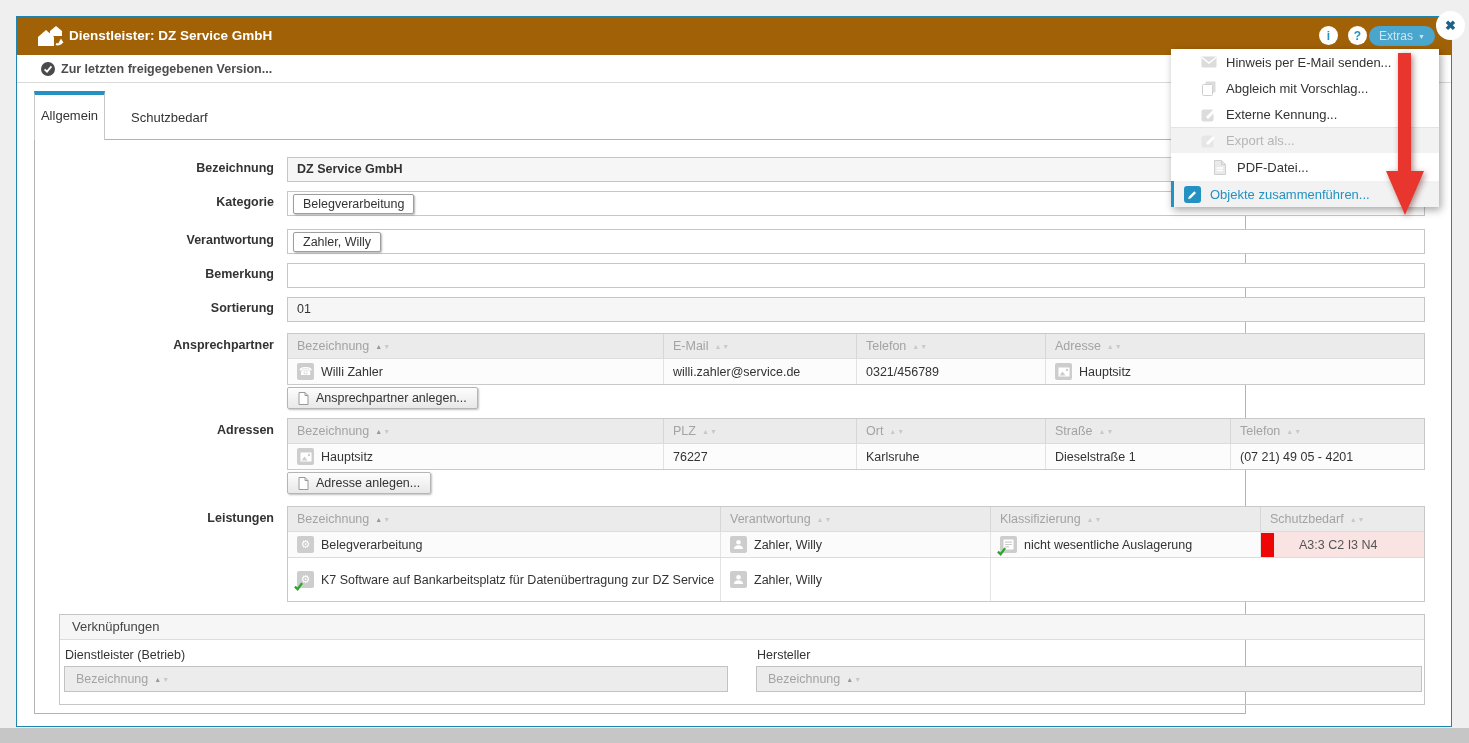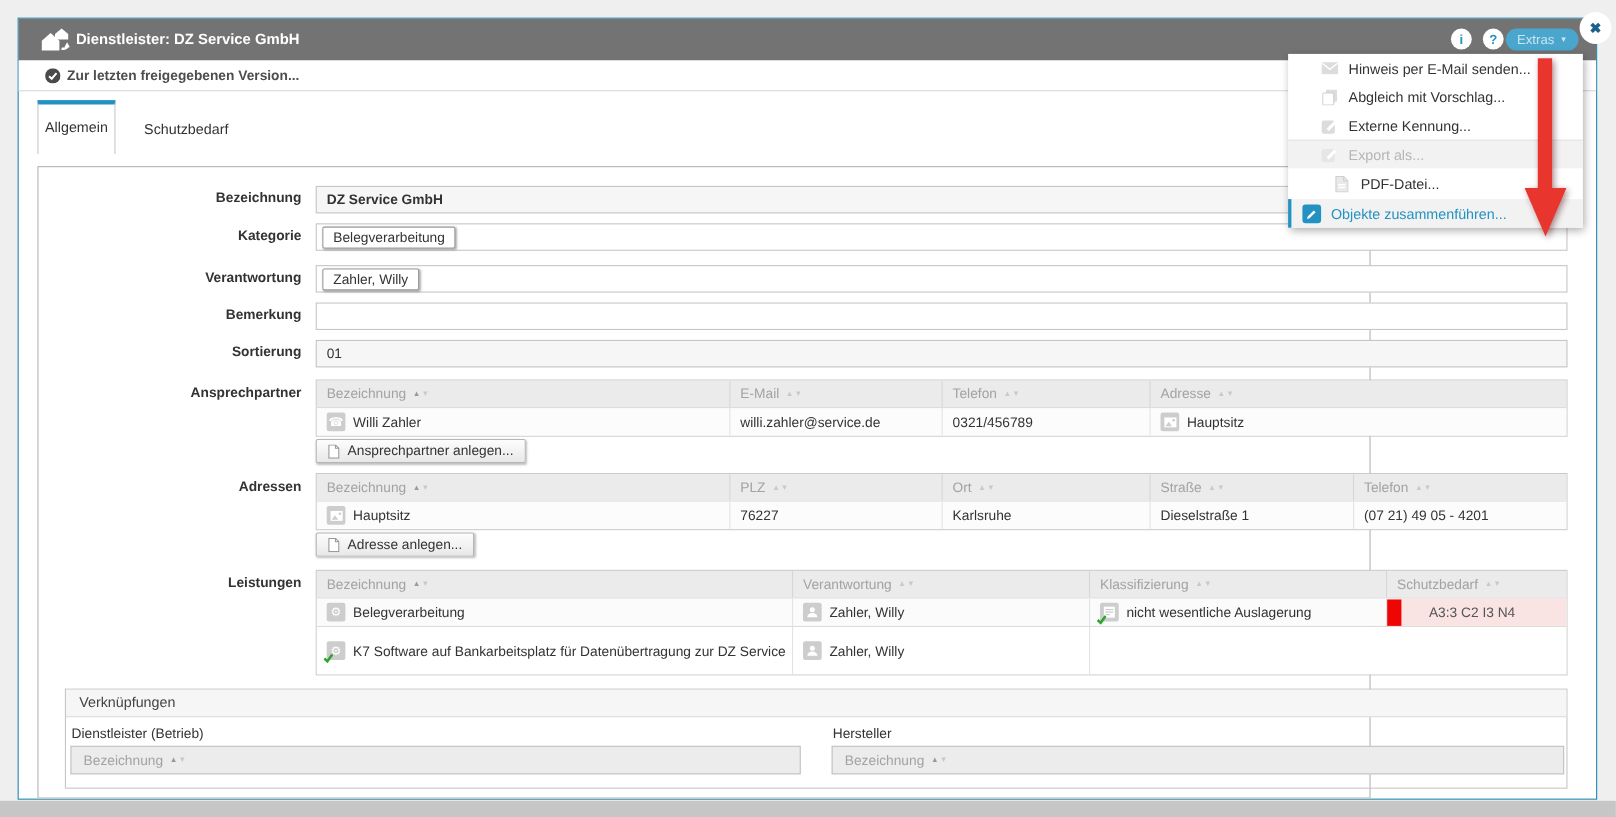--- a/index.html
+++ b/index.html
@@ -3,38 +3,38 @@
 <meta charset="utf-8">
 <style>
   html,body{margin:0;padding:0}
   body{width:1469px;height:743px;background:#efefef;font-family:"Liberation Sans",sans-serif;position:relative;overflow:hidden;-webkit-font-smoothing:antialiased}
   *{box-sizing:border-box}
 
   .window{position:absolute;left:16px;top:16px;width:1436px;height:711px;background:#fff;border:1px solid #1e84b0}
   .strip{position:absolute;left:0;top:728px;width:1469px;height:15px;background:#c6c6c6}
 
   
-  .titlebar{position:absolute;left:0;top:0;width:100%;height:38px;background:#737373}
+  .titlebar{position:absolute;left:0;top:0;width:100%;height:38px;background:#a16207}
   .tb-title{position:absolute;left:52px;top:0;line-height:38px;color:#fff;font-weight:bold;font-size:13.5px}
   .tb-icon{position:absolute;left:20px;top:8px}
   .circ{position:absolute;top:9px;width:19px;height:19px;border-radius:50%;background:#fff;color:#2392c3;font-weight:bold;font-size:12px;display:flex;align-items:center;justify-content:center;cursor:pointer}
   .extras{position:absolute;left:1352px;top:9px;width:66px;height:20px;border-radius:10px;background:#4aa6cd;color:#c9e6f2;font-size:12px;display:flex;align-items:center;justify-content:center;gap:5px;cursor:pointer}
   .extras .caret{font-size:7px;line-height:1}
   .close{position:absolute;left:1419px;top:-6px;width:29px;height:29px;background:#fff;border-radius:50%;z-index:12;display:flex;align-items:center;justify-content:center;color:#1b618a;font-weight:bold;font-size:13px;cursor:pointer}
 
   
   .toolbar{position:absolute;left:0;top:38px;width:100%;height:28px;background:#fff;border-bottom:1px solid #d9d9d9}
   .tool-link{position:absolute;left:24px;top:0;height:28px;display:flex;align-items:center;gap:6px;font-weight:bold;font-size:12.5px;color:#4d4d4d;cursor:pointer}
 
   
   .tab-active{position:absolute;left:17px;top:74px;width:71px;height:49px;background:#fff;border:1px solid #c9c9c9;border-top:4px solid #2392c3;border-bottom:none;z-index:3;text-align:center;font-size:13px;color:#333;line-height:42px;cursor:pointer}
   .tab-inactive{position:absolute;left:102px;top:74px;height:48px;line-height:54px;padding:0 12px;font-size:13px;color:#333;cursor:pointer}
 
   
-  .panel{position:absolute;left:17px;top:134px;width:1212px;height:575px;background:#fff;border:1px solid #b3b3b3}
+  .panel{position:absolute;left:17px;top:122px;width:1212px;height:575px;background:#fff;border:1px solid #b3b3b3}
 
   .flabel{position:absolute;left:29px;width:210px;text-align:right;font-weight:bold;font-size:12.5px;color:#333;white-space:nowrap}
   .fld{position:absolute;left:252px;width:1138px;height:25px;border:1px solid #c6c6c6;background:#fff;font-size:12.5px;color:#333;padding:4px 9px;white-space:nowrap}
   .ro{background:#f6f6f6}
   .chip{display:inline-block;margin:-2px 0 0 -4px;padding:2px 9px;background:#fff;border:1px solid #9d9d9d;border-radius:2px;box-shadow:1px 1px 2px rgba(0,0,0,.3);font-size:12.5px;color:#333;cursor:pointer}
   input.fld{outline:none}
 
   
   .tbl{position:absolute;left:252px;width:1138px;border:1px solid #c9c9c9;font-size:12.5px}
   .row{display:grid}

